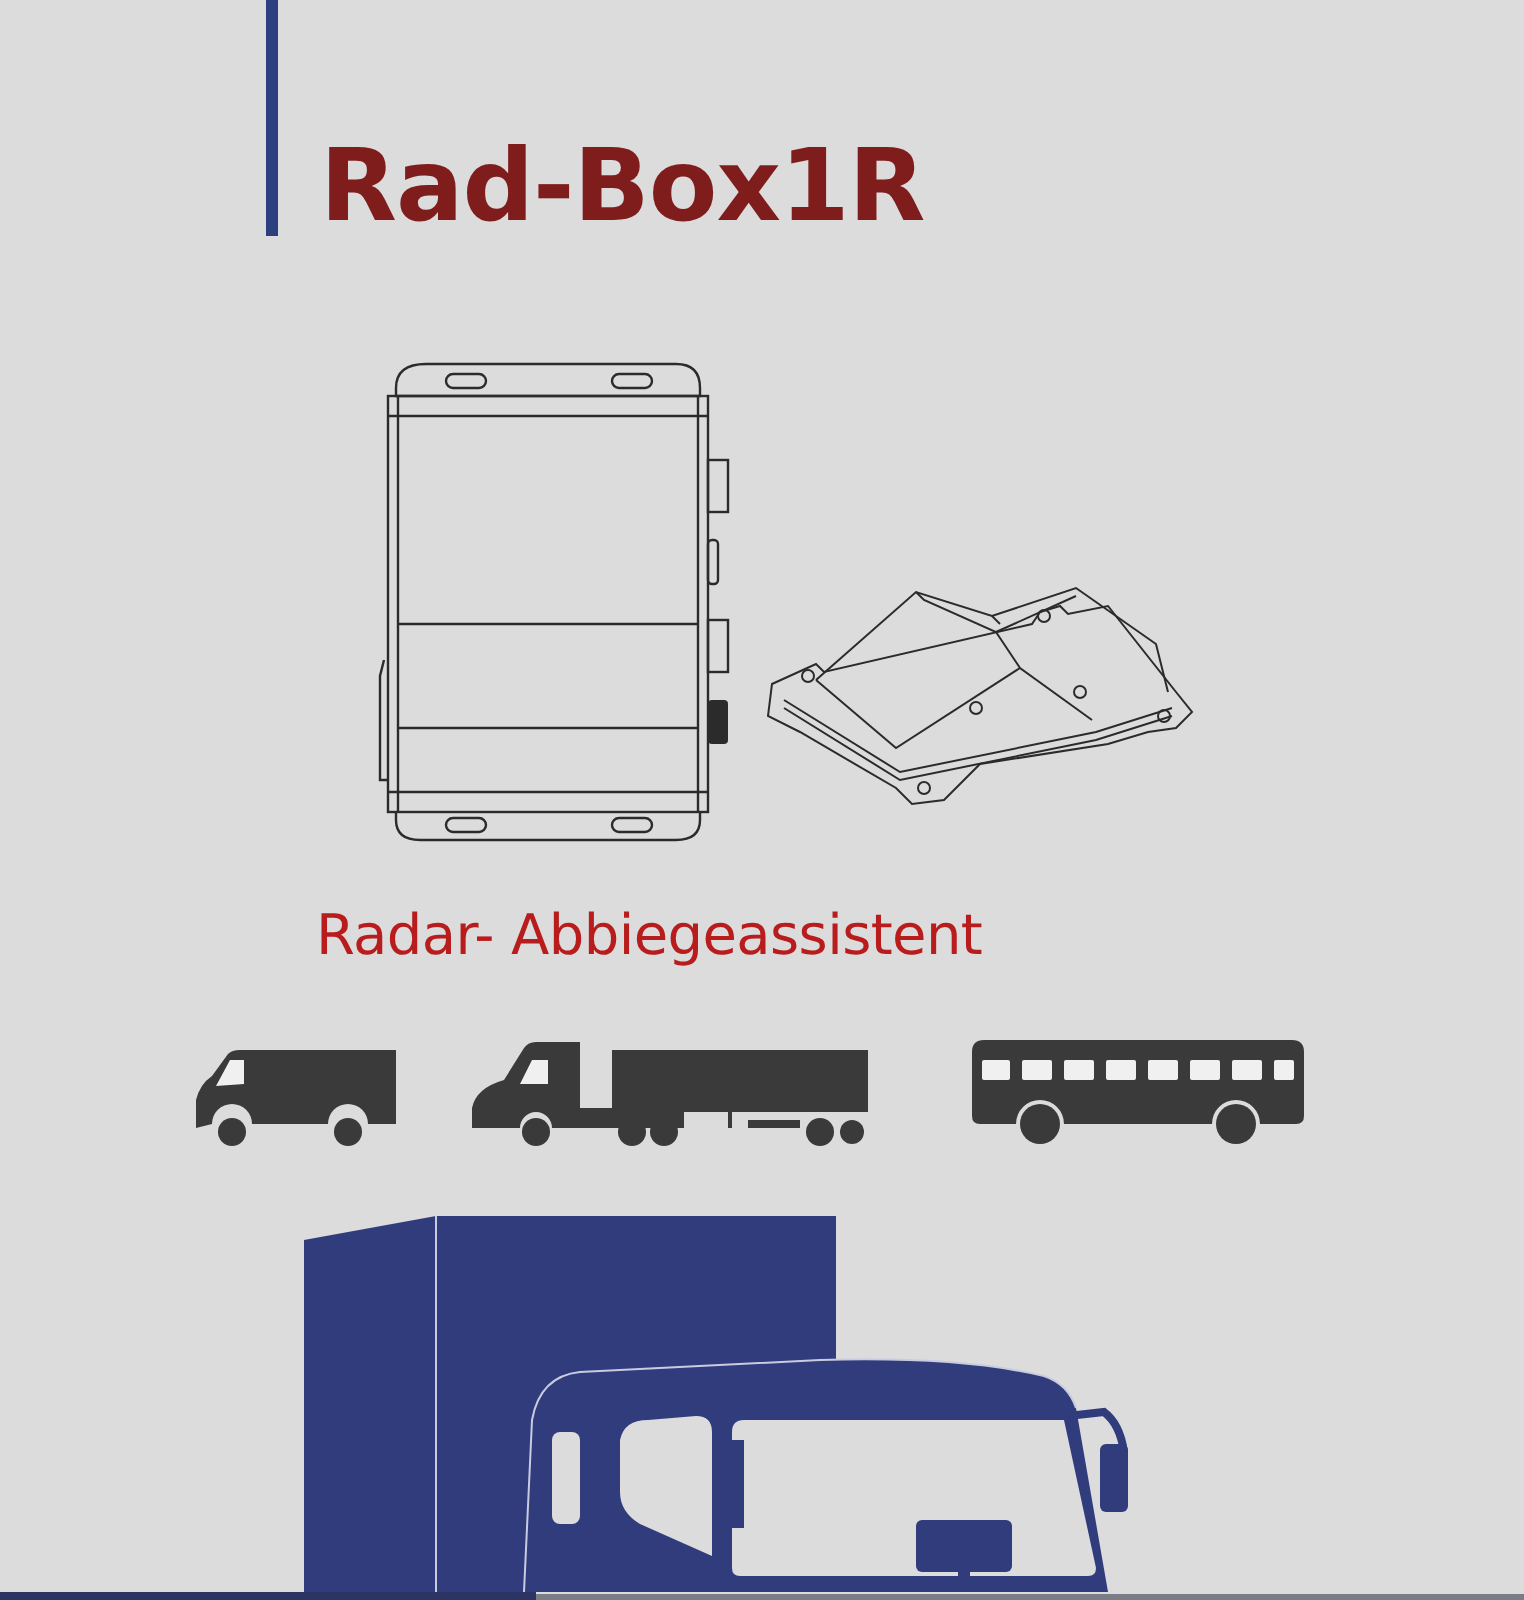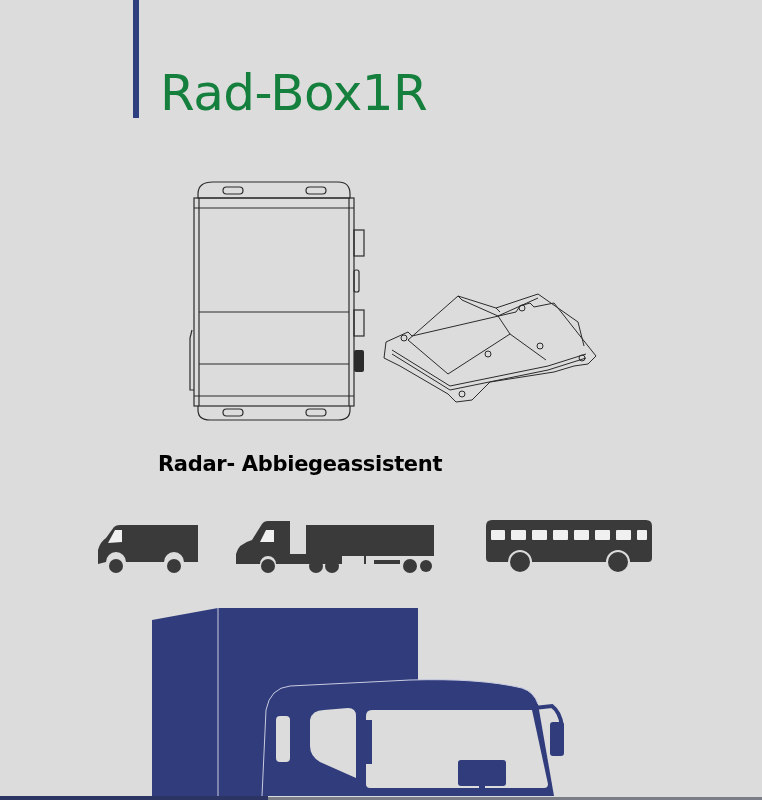--- a/index.html
+++ b/index.html
@@ -1,19 +1,19 @@
 <!DOCTYPE html>
 <html><head>
 <meta charset="utf-8">
 <style>
   html,body{margin:0;padding:0;}
   body{width:762px;height:800px;background:#dcdcdc;position:relative;overflow:hidden;font-family:"DejaVu Sans","Liberation Sans",sans-serif;}
   .accent-bar{position:absolute;left:133px;top:0;width:6px;height:118px;background:#2e3f80;}
-  .title{position:absolute;left:160px;top:68px;font-size:50px;font-weight:normal;color:#15803d;letter-spacing:-0.5px;line-height:1;margin:0;}
-  .subtitle{position:absolute;left:158px;top:454px;font-size:21px;font-weight:bold;color:#000000;line-height:1;letter-spacing:-0.3px;}
+  .title{position:absolute;left:160px;top:68px;font-size:50px;font-weight:bold;color:#7f1d1d;letter-spacing:-0.5px;line-height:1;margin:0;}
+  .subtitle{position:absolute;left:158px;top:454px;font-size:28px;font-weight:normal;color:#b91c1c;line-height:1;letter-spacing:-0.3px;}
   svg{position:absolute;display:block;}
   .bottom-bar-dark{position:absolute;left:0;top:796px;width:268px;height:4px;background:#2b3463;}
   .bottom-bar-grey{position:absolute;left:268px;top:797px;width:494px;height:3px;background:#7a7d86;}
 </style>
 </head>
 <body>
 
 <div class="accent-bar"></div>
 <h1 class="title">Rad-Box1R</h1>
 

